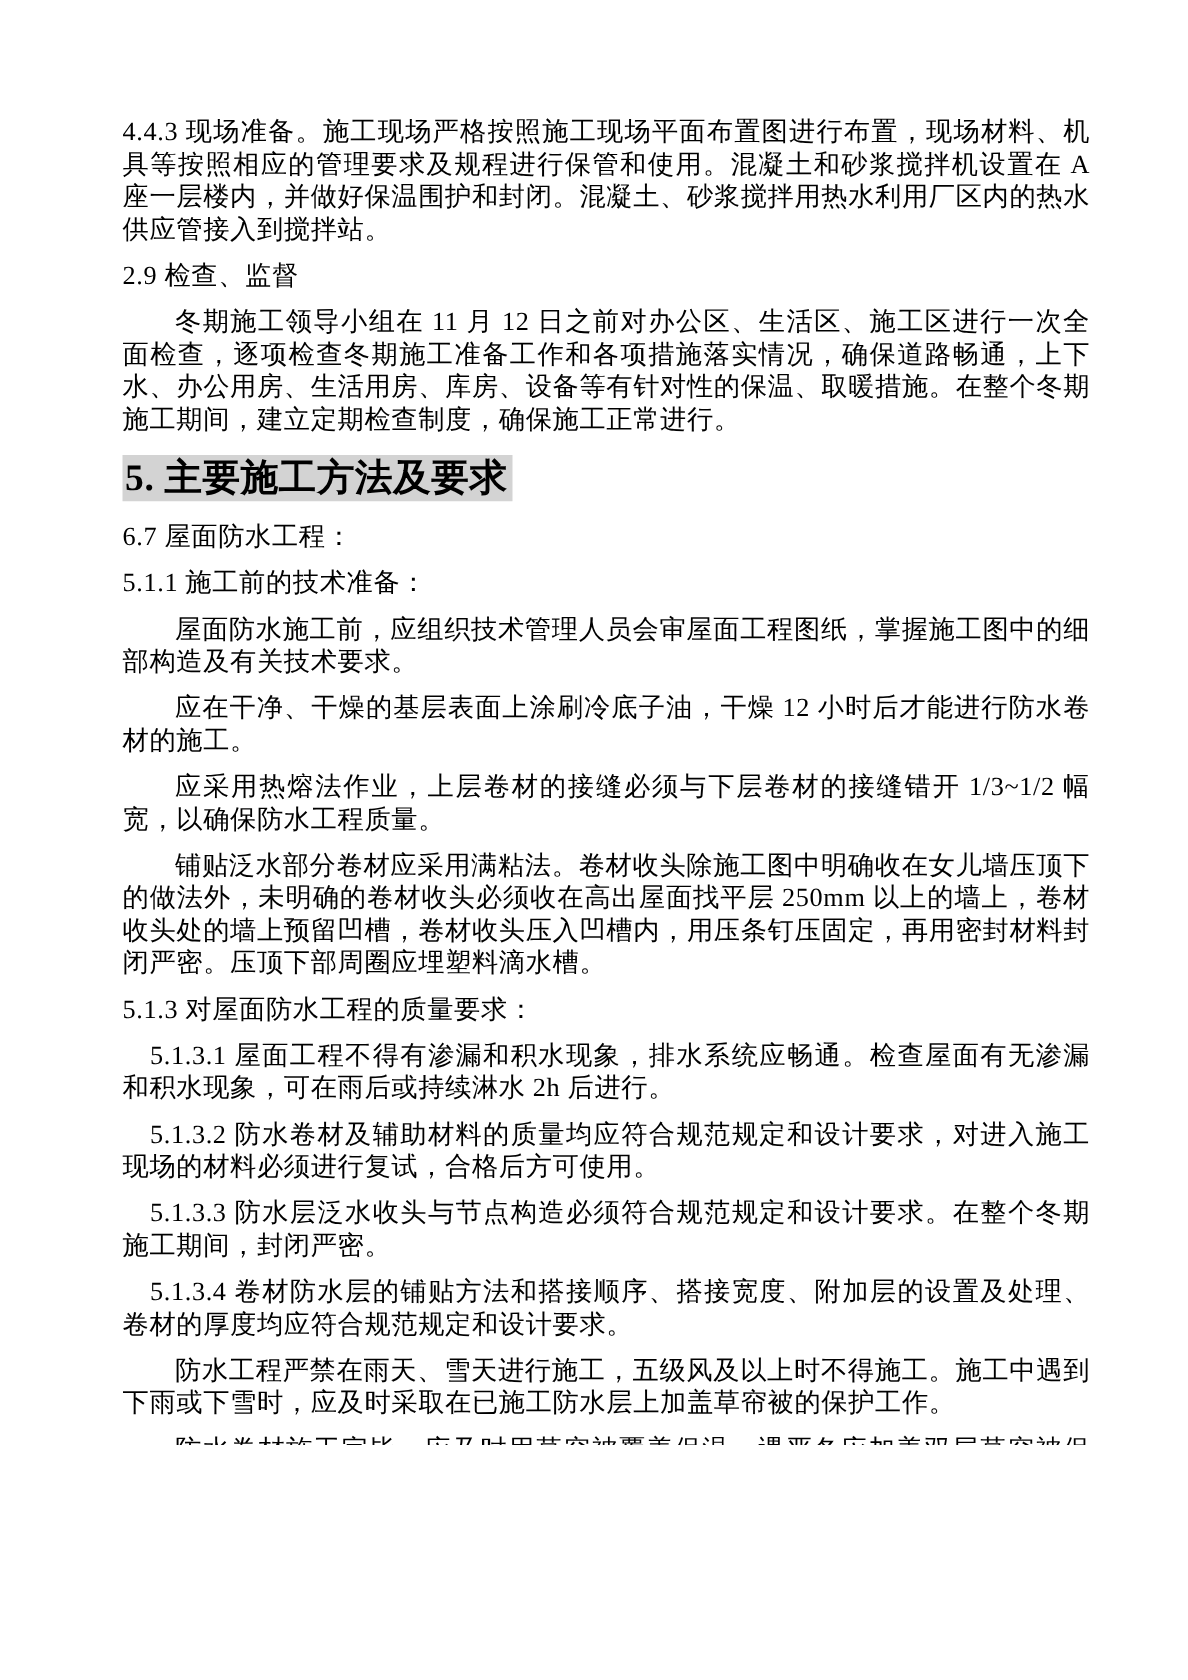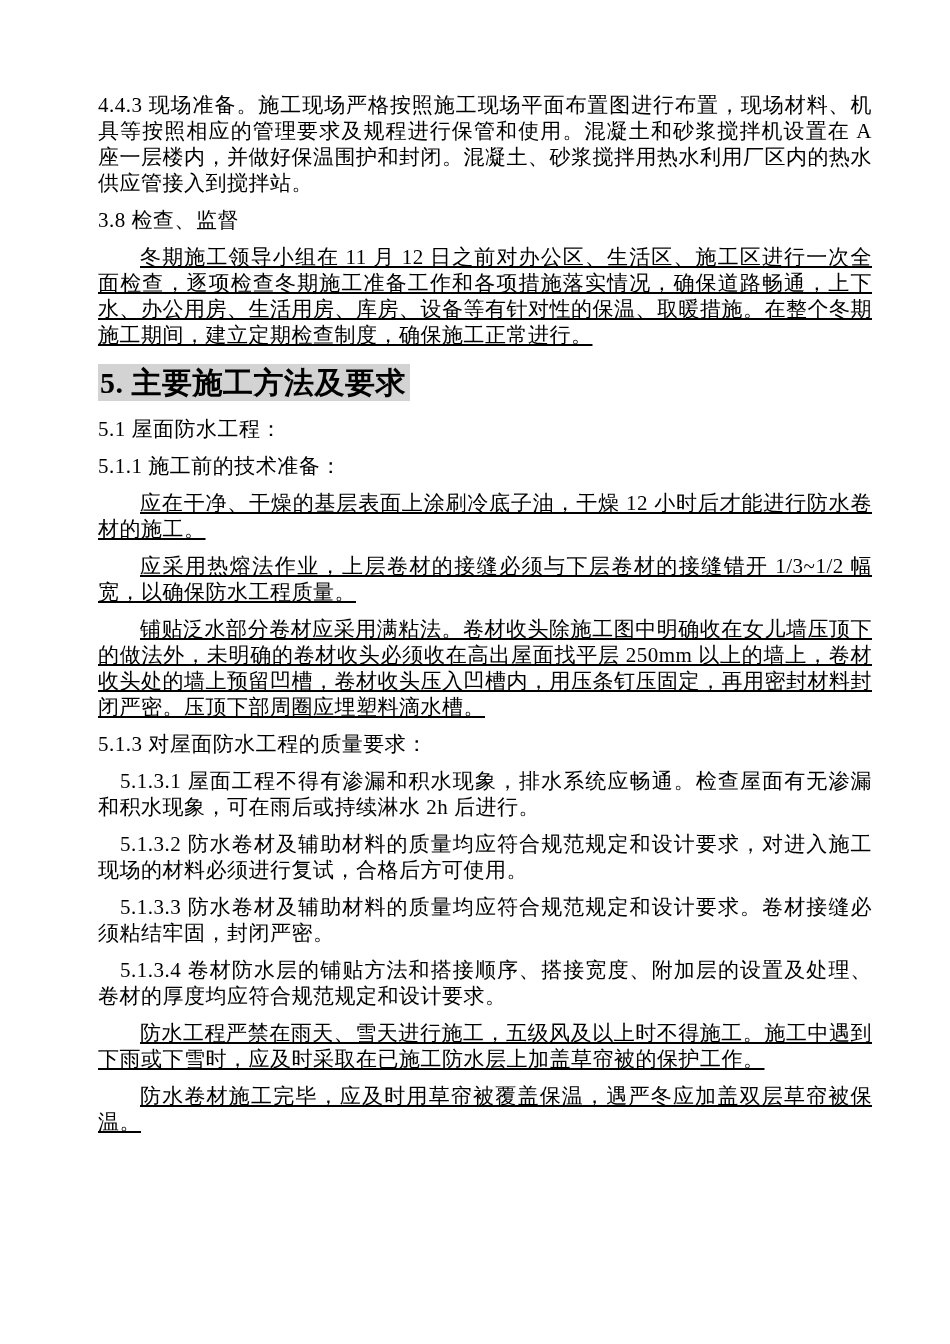--- a/index.html
+++ b/index.html
@@ -27,21 +27,20 @@
     line-height: 26px;
     letter-spacing: 0.5px;
     text-align: justify;
     margin: 0 0 11px 0;
   }
   .sec {
     text-indent: 0;
   }
   .p2 {
     text-indent: 2em;
-    text-decoration: underline;
   }
   .p1 {
     text-indent: 1.05em;
   }
   .h-main {
     font-size: 30px;
     line-height: 40px;
     letter-spacing: 0.5px;
     text-align: left;
     margin: 15px 0 13px 0;
@@ -52,45 +51,46 @@
     padding: 2px 4px 2px 2px;
   }
 </style>
 </head>
 <body>
 
 <div class="page">
 
   <p class="blk sec">4.4.3 现场准备。施工现场严格按照施工现场平面布置图进行布置，现场材料、机具等按照相应的管理要求及规程进行保管和使用。混凝土和砂浆搅拌机设置在 A 座一层楼内，并做好保温围护和封闭。混凝土、砂浆搅拌用热水利用厂区内的热水供应管接入到搅拌站。</p>
 
-  <p class="blk sec">3.8 检查、监督</p>
+  <p class="blk sec">2.9 检查、监督</p>
 
   <p class="blk p2">冬期施工领导小组在 11 月 12 日之前对办公区、生活区、施工区进行一次全面检查，逐项检查冬期施工准备工作和各项措施落实情况，确保道路畅通，上下水、办公用房、生活用房、库房、设备等有针对性的保温、取暖措施。在整个冬期施工期间，建立定期检查制度，确保施工正常进行。</p>
 
   <h1 class="h-main"><span class="hl">5. 主要施工方法及要求</span></h1>
 
-  <p class="blk sec">5.1 屋面防水工程：</p>
+  <p class="blk sec">6.7 屋面防水工程：</p>
 
   <p class="blk sec">5.1.1 施工前的技术准备：</p>
 
+  <p class="blk p2">屋面防水施工前，应组织技术管理人员会审屋面工程图纸，掌握施工图中的细部构造及有关技术要求。</p>
 
 
   <p class="blk p2">应在干净、干燥的基层表面上涂刷冷底子油，干燥 12 小时后才能进行防水卷材的施工。</p>
 
   <p class="blk p2">应采用热熔法作业，上层卷材的接缝必须与下层卷材的接缝错开 1/3~1/2 幅宽，以确保防水工程质量。</p>
 
   <p class="blk p2">铺贴泛水部分卷材应采用满粘法。卷材收头除施工图中明确收在女儿墙压顶下的做法外，未明确的卷材收头必须收在高出屋面找平层 250mm 以上的墙上，卷材收头处的墙上预留凹槽，卷材收头压入凹槽内，用压条钉压固定，再用密封材料封闭严密。压顶下部周圈应埋塑料滴水槽。</p>
 
   <p class="blk sec">5.1.3 对屋面防水工程的质量要求：</p>
 
   <p class="blk p1">5.1.3.1 屋面工程不得有渗漏和积水现象，排水系统应畅通。检查屋面有无渗漏和积水现象，可在雨后或持续淋水 2h 后进行。</p>
 
   <p class="blk p1">5.1.3.2 防水卷材及辅助材料的质量均应符合规范规定和设计要求，对进入施工现场的材料必须进行复试，合格后方可使用。</p>
 
-  <p class="blk p1">5.1.3.3 防水卷材及辅助材料的质量均应符合规范规定和设计要求。卷材接缝必须粘结牢固，封闭严密。</p>
+  <p class="blk p1">5.1.3.3 防水层泛水收头与节点构造必须符合规范规定和设计要求。在整个冬期施工期间，封闭严密。</p>
 
   <p class="blk p1">5.1.3.4 卷材防水层的铺贴方法和搭接顺序、搭接宽度、附加层的设置及处理、卷材的厚度均应符合规范规定和设计要求。</p>
 
 
   <p class="blk p2">防水工程严禁在雨天、雪天进行施工，五级风及以上时不得施工。施工中遇到下雨或下雪时，应及时采取在已施工防水层上加盖草帘被的保护工作。</p>
 
   <p class="blk p2">防水卷材施工完毕，应及时用草帘被覆盖保温，遇严冬应加盖双层草帘被保温。</p>
 
 </div>
 

